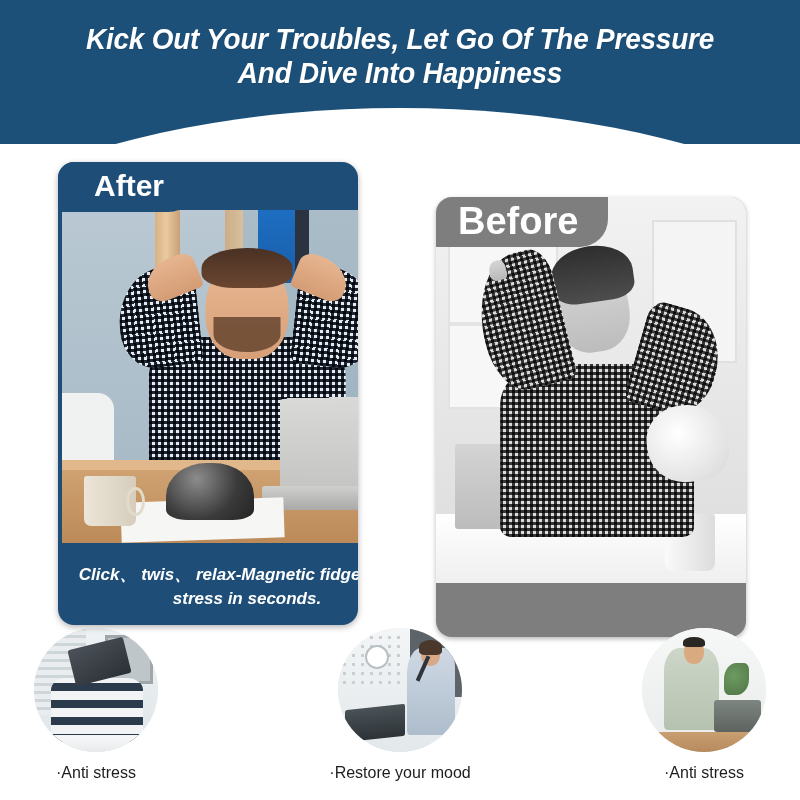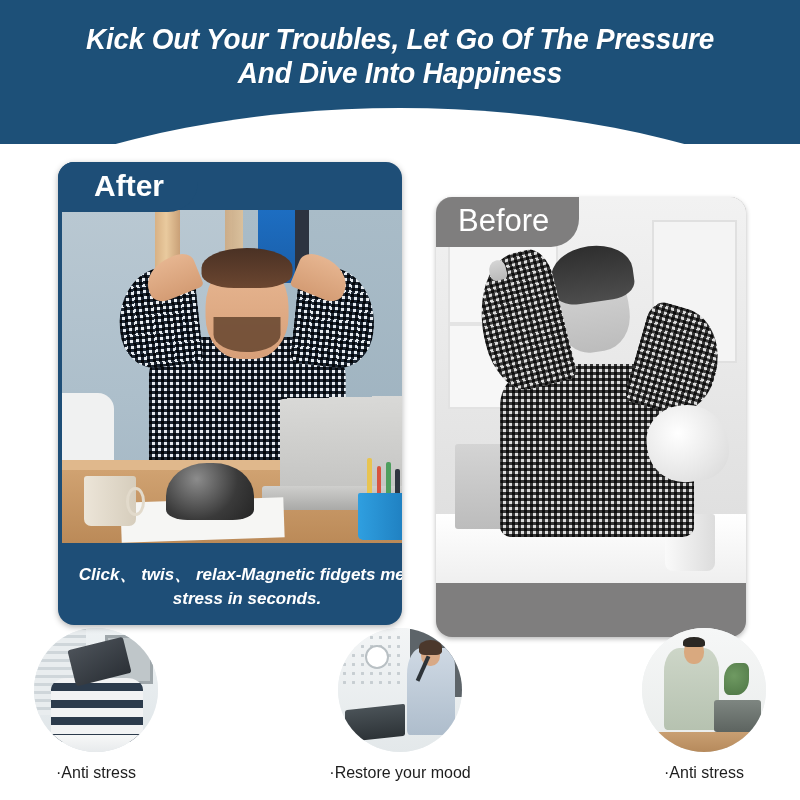--- a/index.html
+++ b/index.html
@@ -94,33 +94,33 @@
     text-align: center;
     background: #7f7e7e;
   }
   .before-label {
     position: absolute;
     left: 0;
     top: 0;
     padding: 7px 30px 9px 22px;
     background: #7f7e7e;
     color: #ffffff;
-    font-size: 31px;
-    font-weight: normal;
+    font-size: 38px;
+    font-weight: bold;
     line-height: 34px;
     border-bottom-right-radius: 28px;
     z-index: 4;
   }
 
   
   .panel-after {
     position: absolute;
     left: 58px;
     top: 18px;
-    width: 344px;
+    width: 300px;
     height: 463px;
     border-radius: 16px;
     background: #1e4e77;
     box-shadow: 0 2px 6px rgba(0,0,0,0.3);
     overflow: hidden;
     z-index: 3;
   }
   .after-photo {
     position: absolute;
     left: 4px;

